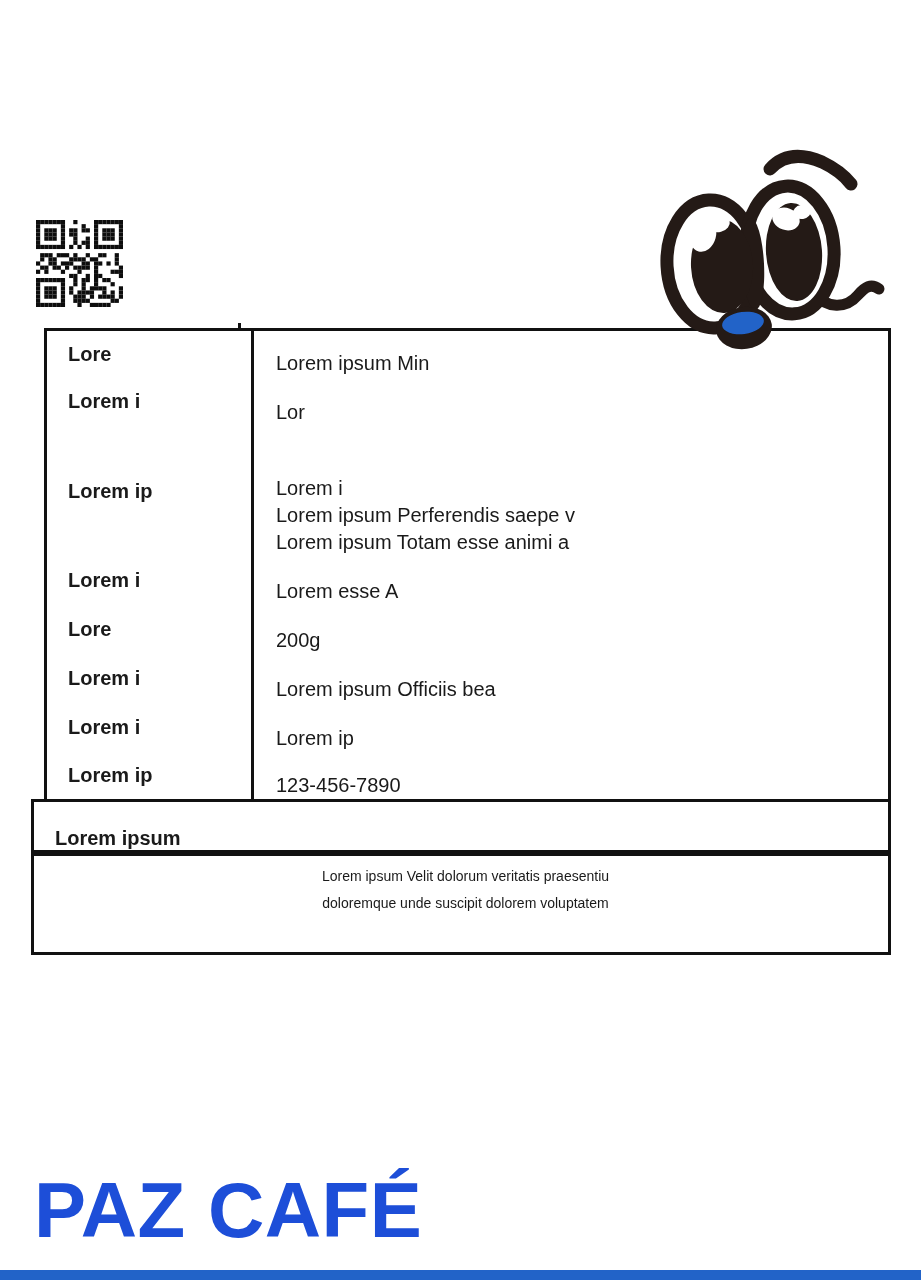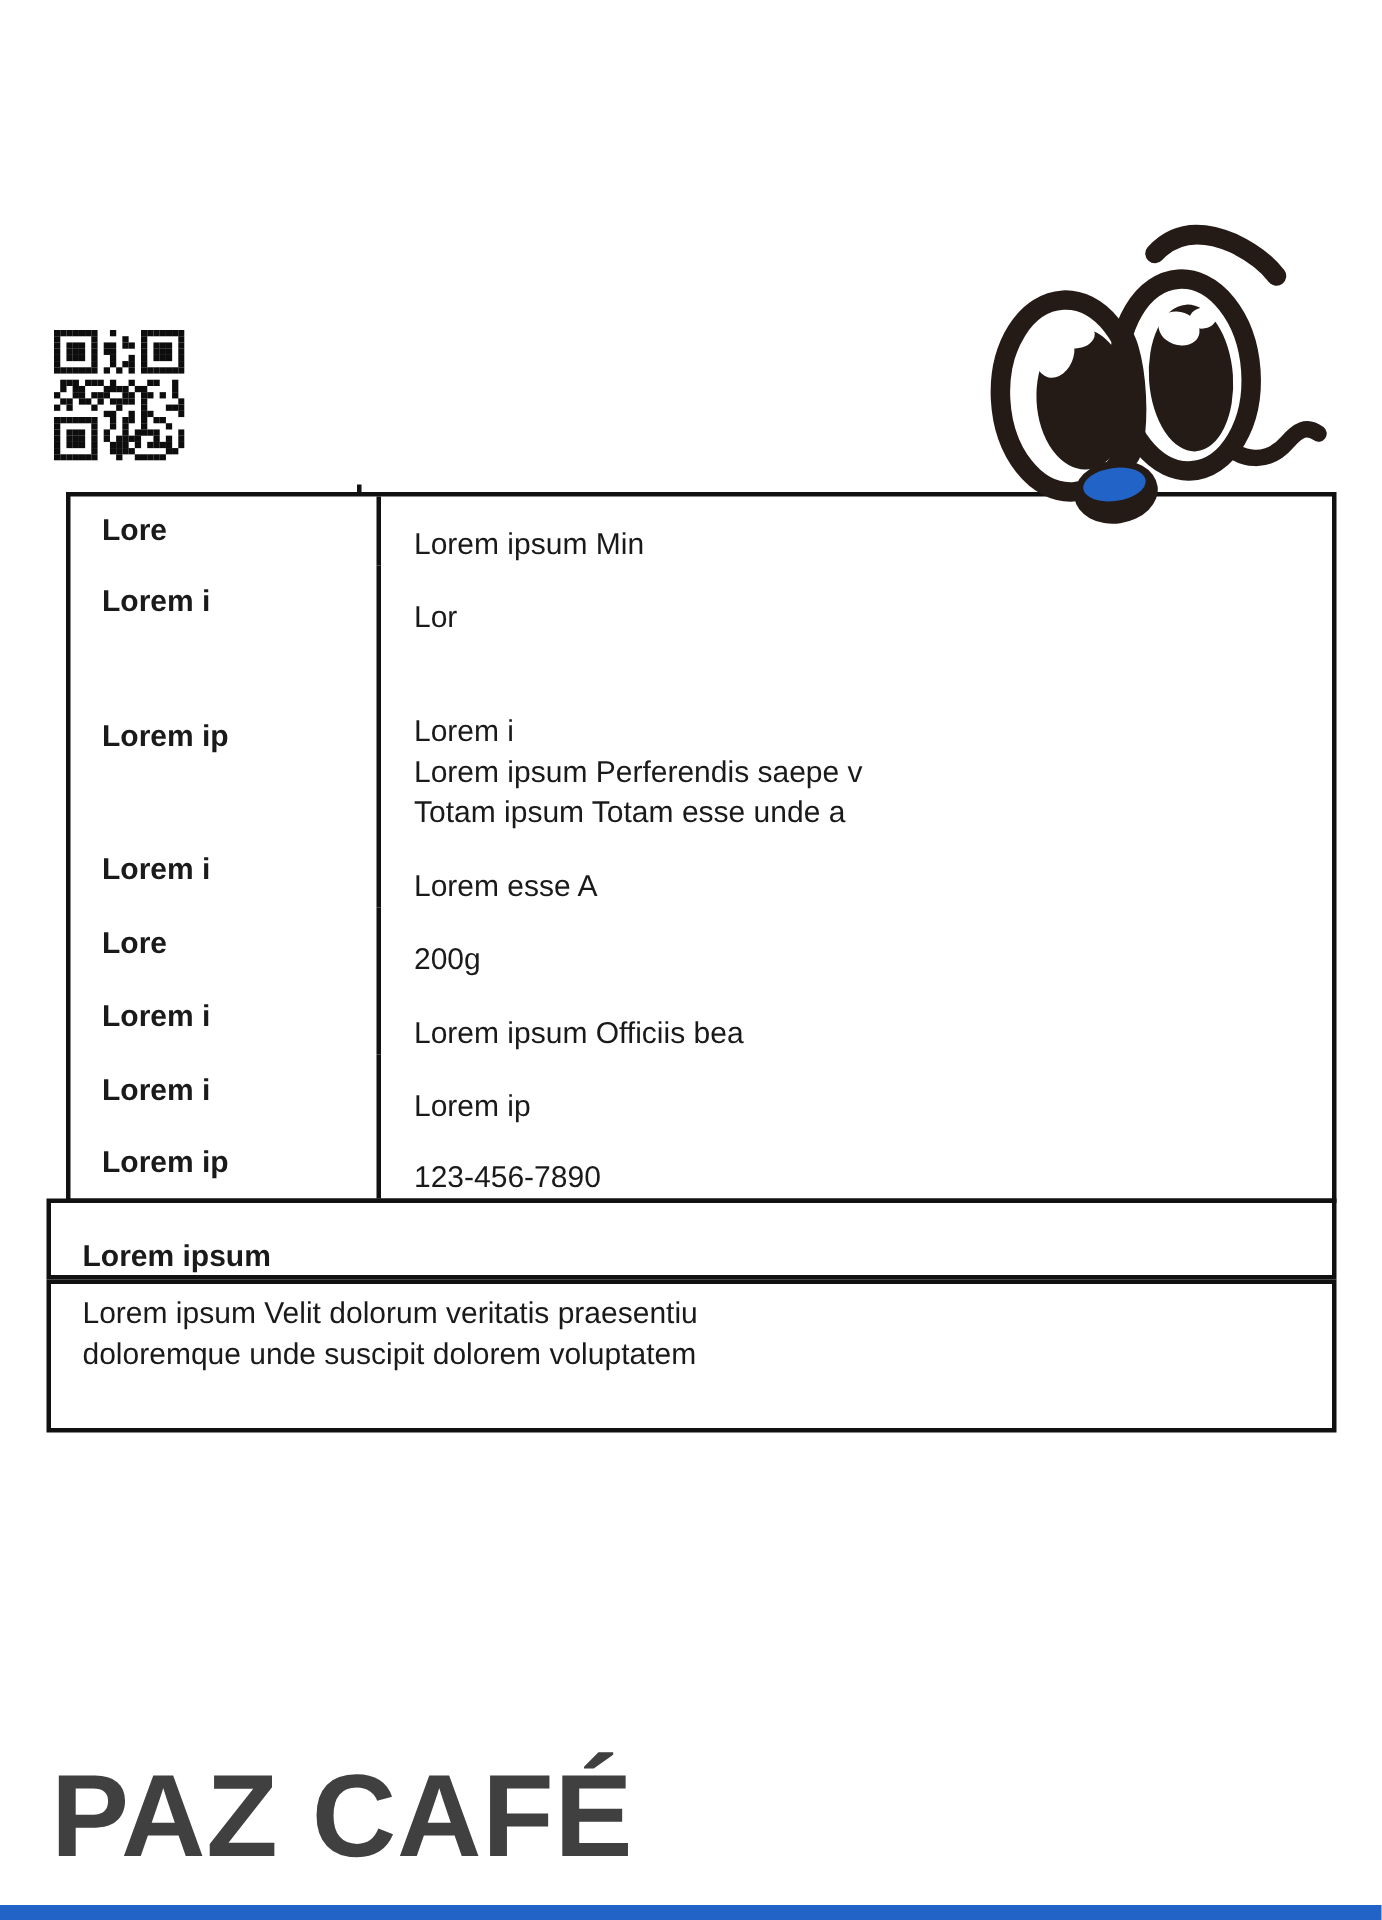--- a/index.html
+++ b/index.html
@@ -61,28 +61,28 @@
   .header-box{
     box-sizing:border-box;height:54px;margin-top:-3px;
     border:3px solid var(--border);
     display:flex;align-items:flex-end;padding-left:21px;
     font-size:20px;font-weight:700;
   }
   .desc-box{
     box-sizing:border-box;height:102px;
     border:3px solid var(--border);
     padding:7px 12px 0 21px;
-    font-size:20px;line-height:27px;
+    font-size:14px;line-height:27px;text-align:center;
   }
 
   
   .brand{
     position:absolute;left:34px;top:1170px;
     font-size:78px;line-height:80px;font-weight:700;
-    letter-spacing:0.5px;color:#404040;white-space:nowrap;
+    letter-spacing:0.5px;color:#1d4ed8;white-space:nowrap;
   }
 
   
   .bottom-bar{
     position:absolute;left:0;bottom:0;width:921px;height:10px;
     background:var(--blue);
   }
 </style>
 </head>
 <body>
@@ -352,21 +352,21 @@
               <div>Lor</div>
             </div>
           </div>
         </div>
         <div class="row">
           <div class="lbl">Lorem ip</div>
           <div class="val">
             <div>
               <div>Lorem i</div>
               <div>Lorem ipsum Perferendis saepe v</div>
-              <div>Totam ipsum Totam esse unde a</div>
+              <div>Lorem ipsum Totam esse animi a</div>
             </div>
           </div>
         </div>
         <div class="row">
           <div class="lbl">Lorem i</div>
           <div class="val">
             <div>
               <div>Lorem esse A</div>
             </div>
           </div>

